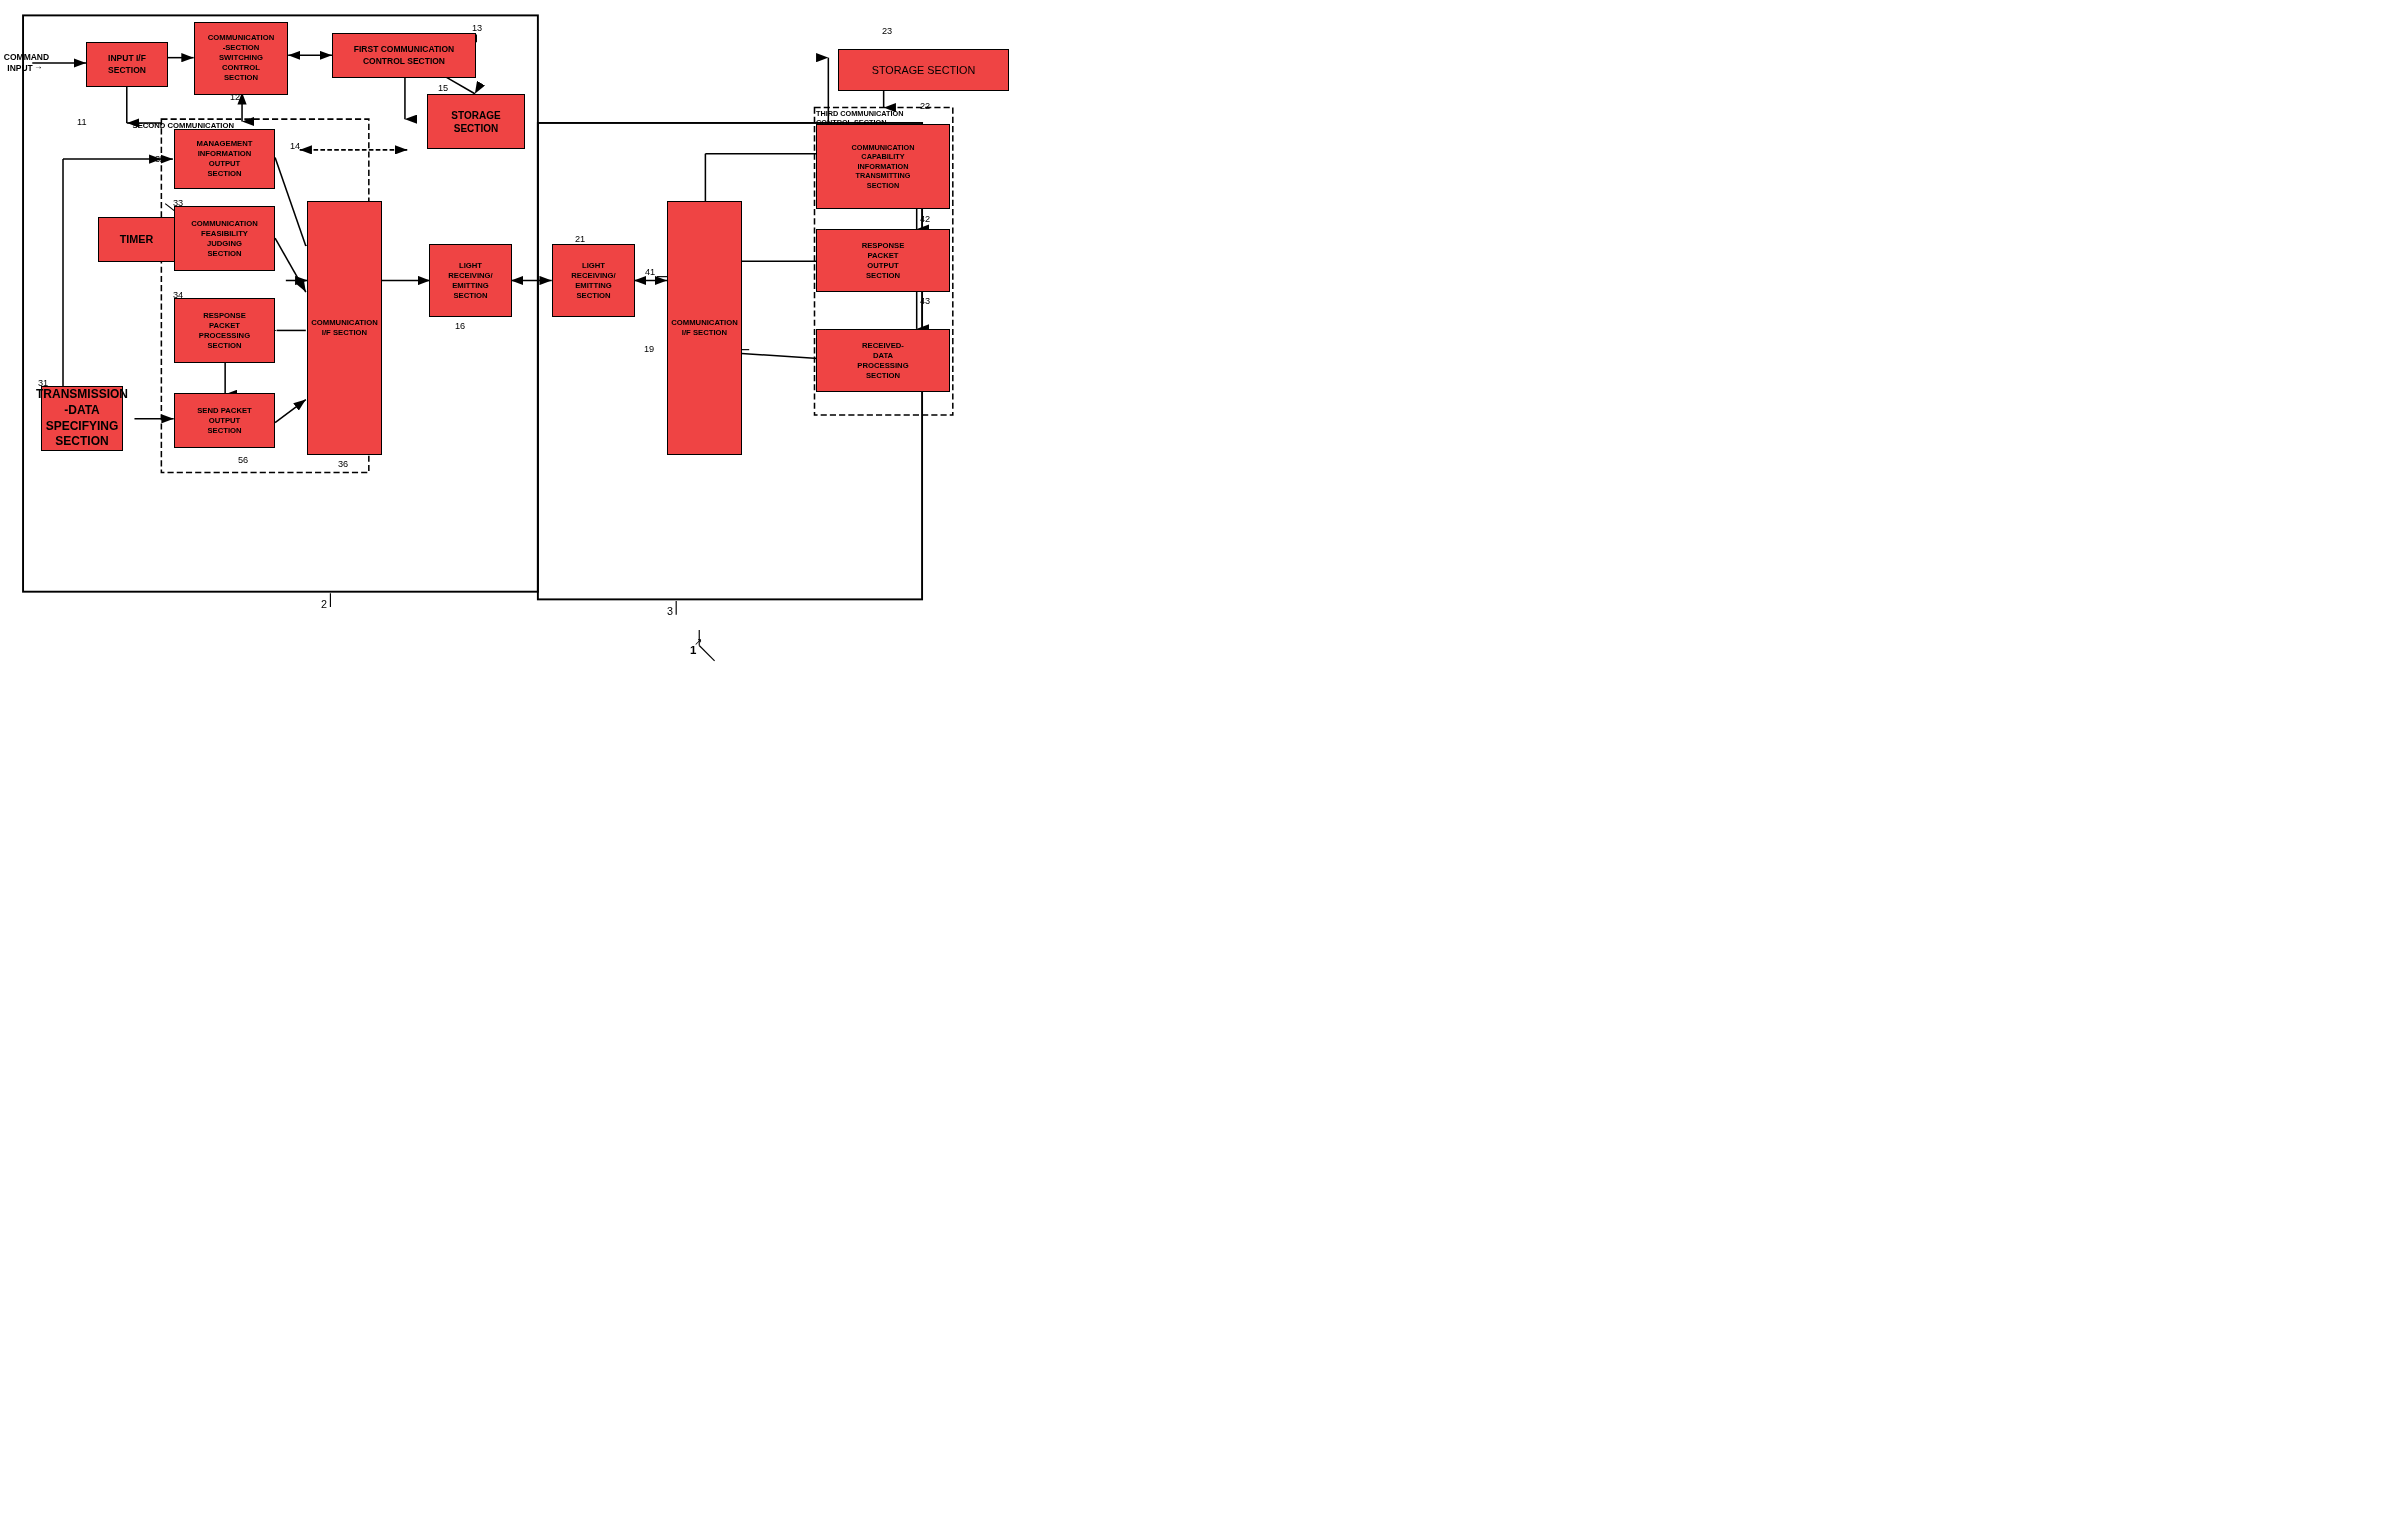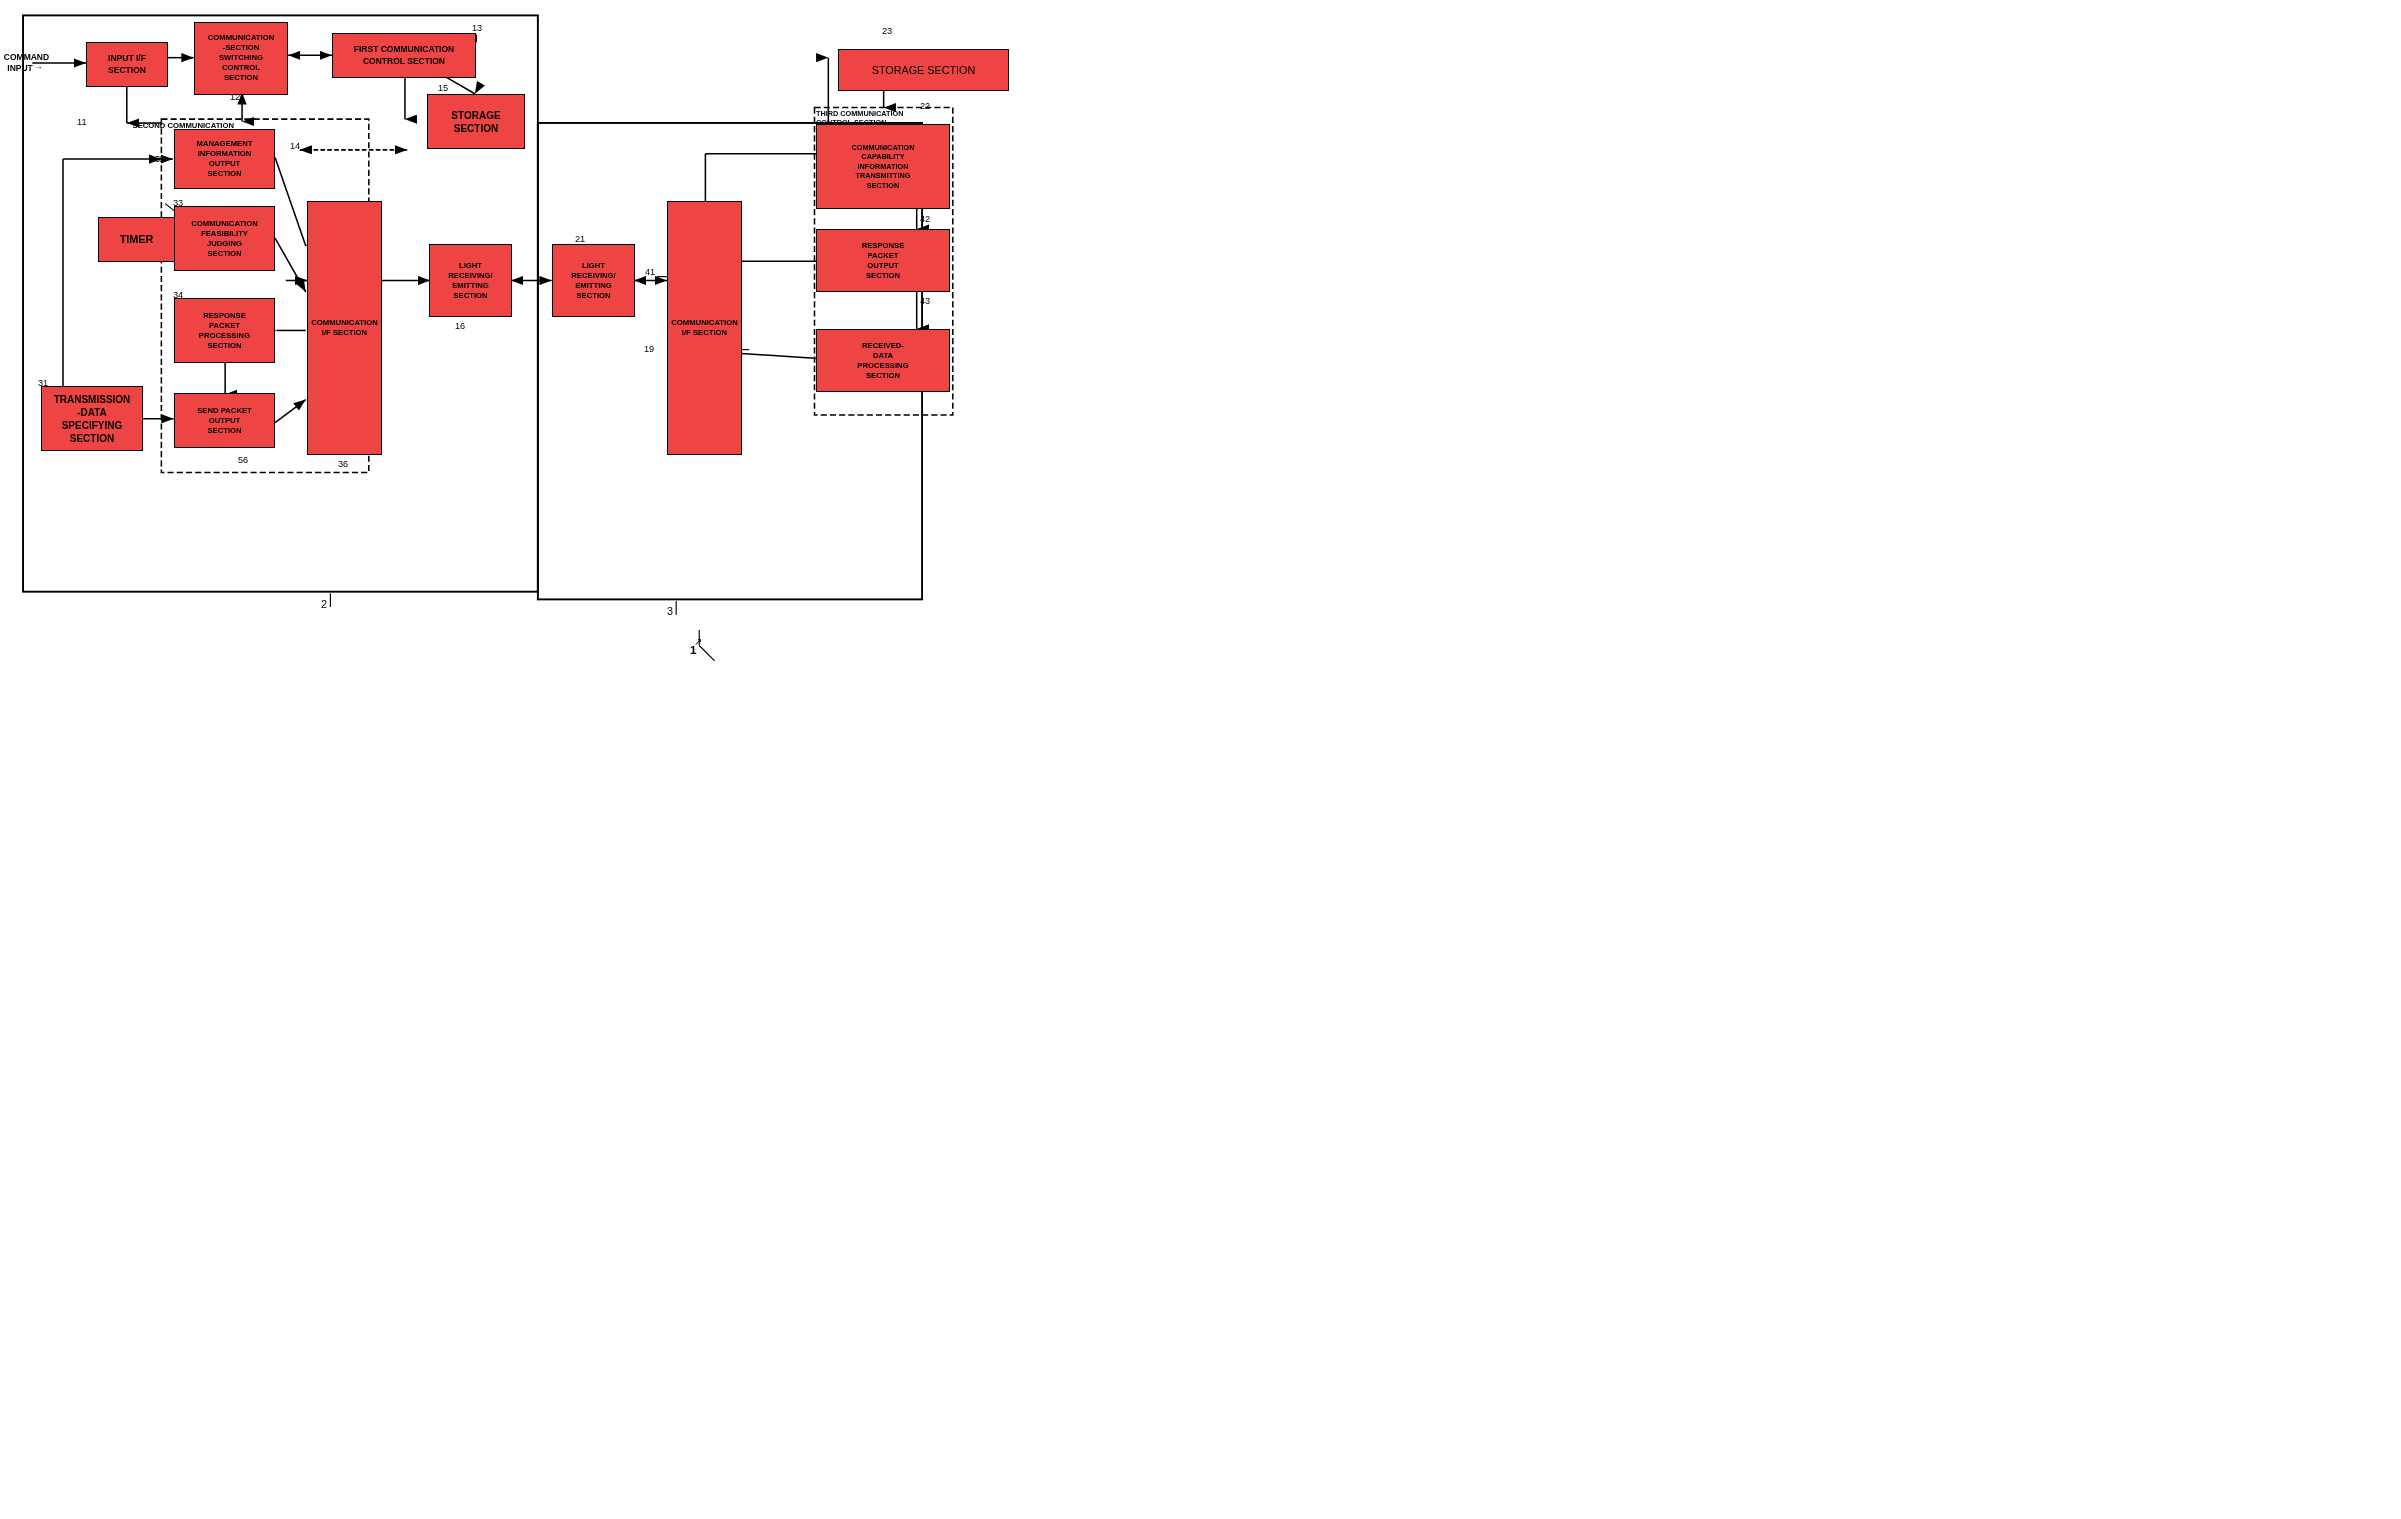--- a/index.html
+++ b/index.html
@@ -224,21 +224,21 @@
   <div class="box" style="left:174px; top:298px; width:101px; height:65px; font-size:7.7px;">
     RESPONSE<br>PACKET<br>PROCESSING<br>SECTION
   </div>
   <div class="number" style="left:173px; top:290px;">34</div>
 
   <div class="box" style="left:174px; top:393px; width:101px; height:55px; font-size:7.7px;">
     SEND PACKET<br>OUTPUT<br>SECTION
   </div>
   <div class="number" style="left:238px; top:455px;">56</div>
 
-  <div class="box" style="left:41px; top:386px; width:102px; height:65px; font-size:10px;">
+  <div class="box" style="left:41px; top:386px; width:82px; height:65px; font-size:12px;">
     TRANSMISSION<br>-DATA<br>SPECIFYING<br>SECTION
   </div>
   <div class="number" style="left:38px; top:378px;">31</div>
 
   <div class="box" style="left:307px; top:201px; width:75px; height:254px; font-size:7.7px;">
     COMMUNICATION<br>I/F SECTION
   </div>
   <div class="number" style="left:338px; top:459px;">36</div>
 
   <div class="box" style="left:429px; top:244px; width:83px; height:73px; font-size:7.7px;">

